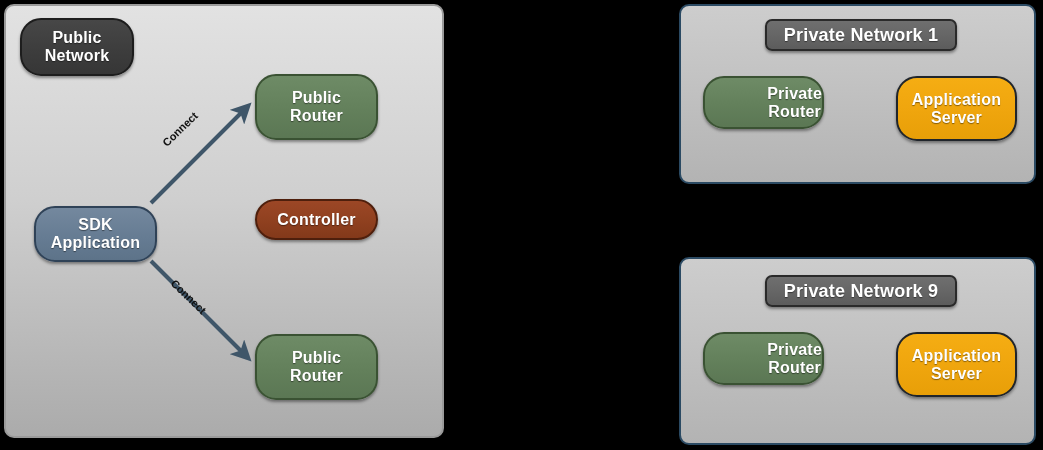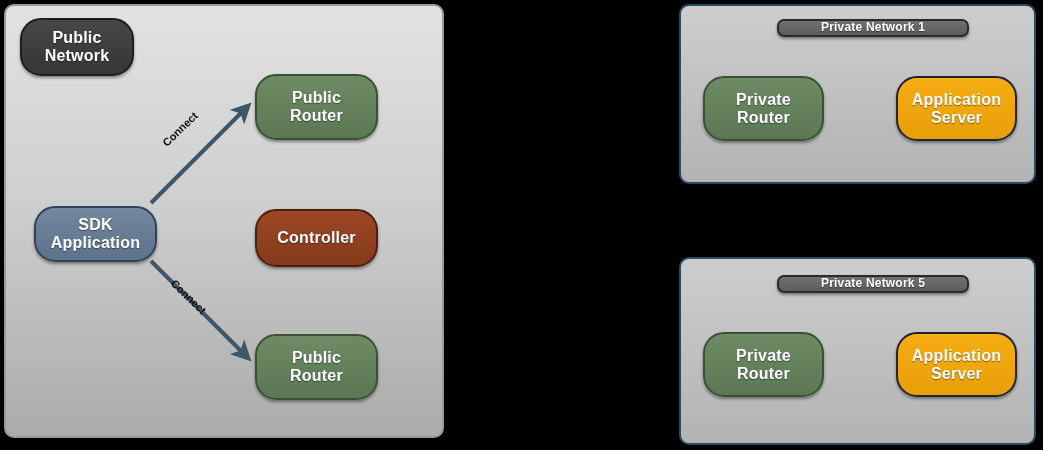--- a/index.html
+++ b/index.html
@@ -79,26 +79,26 @@
   }
   .orange {
     background: linear-gradient(to bottom, #f5ad13 0%, #efa50d 55%, #e89f08 100%);
     border: 2px solid #20252b;
   }
 
   
   #node-public-internet { left: 14px;  top: 12px;  width: 114px; height: 58px;  }
   #node-public-router-1 { left: 249px; top: 68px;  width: 123px; height: 66px;  }
   #node-sdk-application { left: 28px;  top: 200px; width: 123px; height: 56px;  }
-  #node-controller      { left: 249px; top: 203px; width: 123px; height: 58px;  }
+  #node-controller      { left: 249px; top: 193px; width: 123px; height: 41px;  }
   #node-public-router-2 { left: 249px; top: 328px; width: 123px; height: 66px;  }
 
   
-  .net-title   { top: 13px; left: 84px; width: 192px; height: 18px; font-size: 12px; margin-left: 12px; }
-  .priv-router { left: 22px;  top: 70px;  width: 121px; height: 65px; }
+  .net-title   { top: 13px; left: 84px; width: 192px; height: 32px; font-size: 18px; }
+  .priv-router { left: 22px;  top: 70px;  width: 121px; height: 53px; justify-content: flex-end; }
   .app-server  { left: 215px; top: 70px;  width: 121px; height: 65px; }
   #private-panel-2 .net-title   { top: 16px; }
   #private-panel-2 .priv-router { top: 73px; }
   #private-panel-2 .app-server  { top: 73px; }
 
   
   #edges {
     position: absolute;
     left: 0; top: 0;
     width: 1043px; height: 450px;
@@ -188,21 +188,21 @@
   <div class="node orange app-server">
     <div>
       <span>Application</span>
       <span>Server</span>
     </div>
   </div>
 </div>
 
 <div class="panel priv-panel" id="private-panel-2">
   <div class="node badge net-title">
-    <span>Private Network 5</span>
+    <span>Private Network 9</span>
   </div>
   <div class="node green priv-router">
     <div>
       <span>Private</span>
       <span>Router</span>
     </div>
   </div>
   <div class="node orange app-server">
     <div>
       <span>Application</span>

